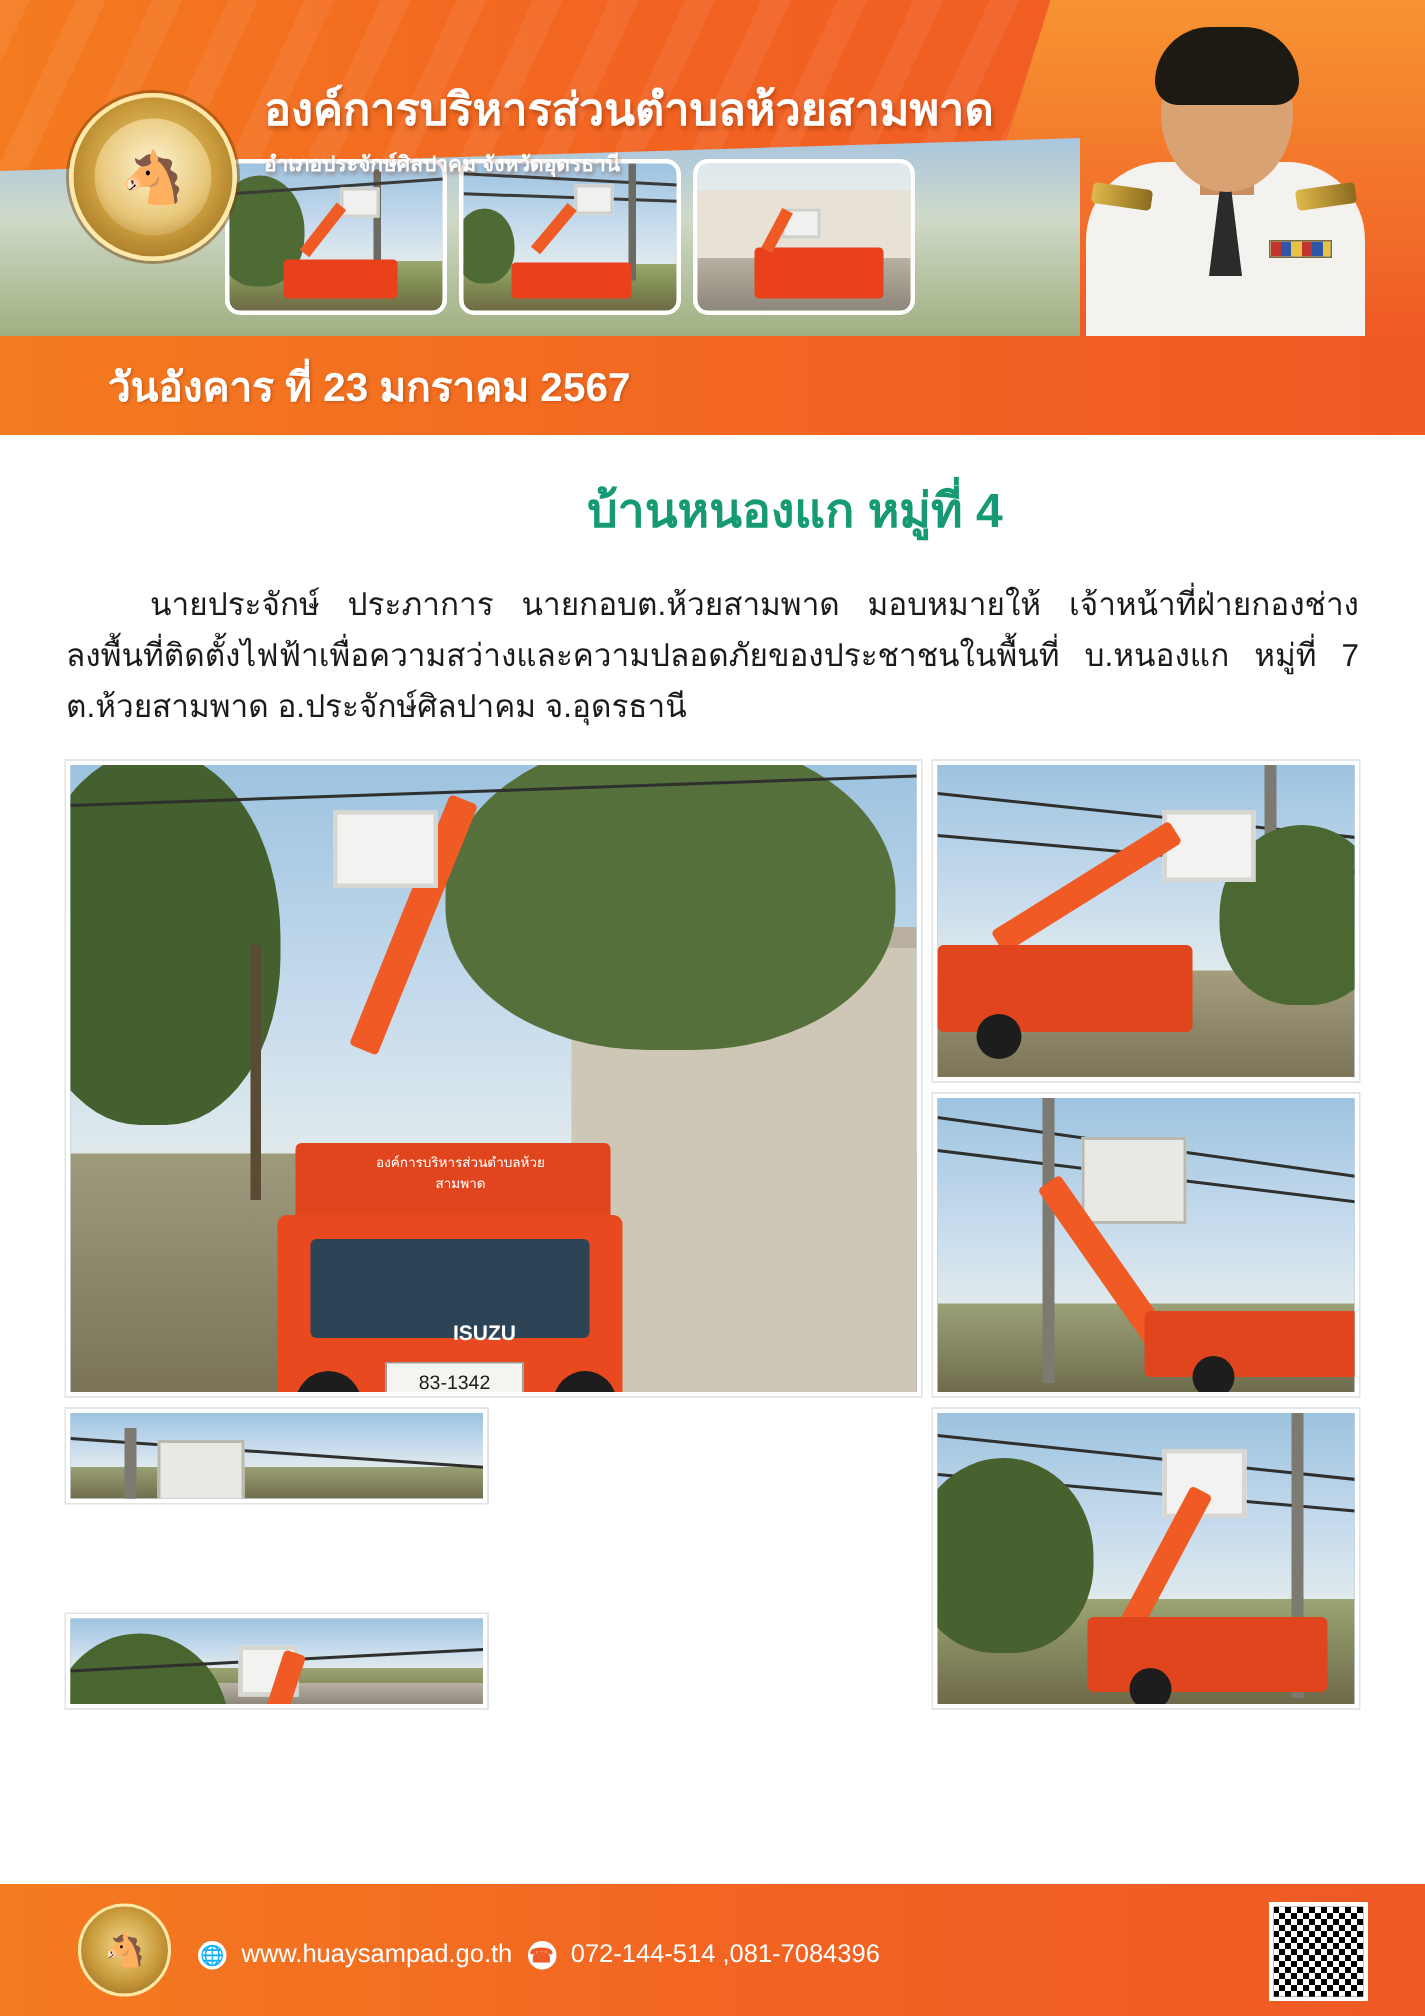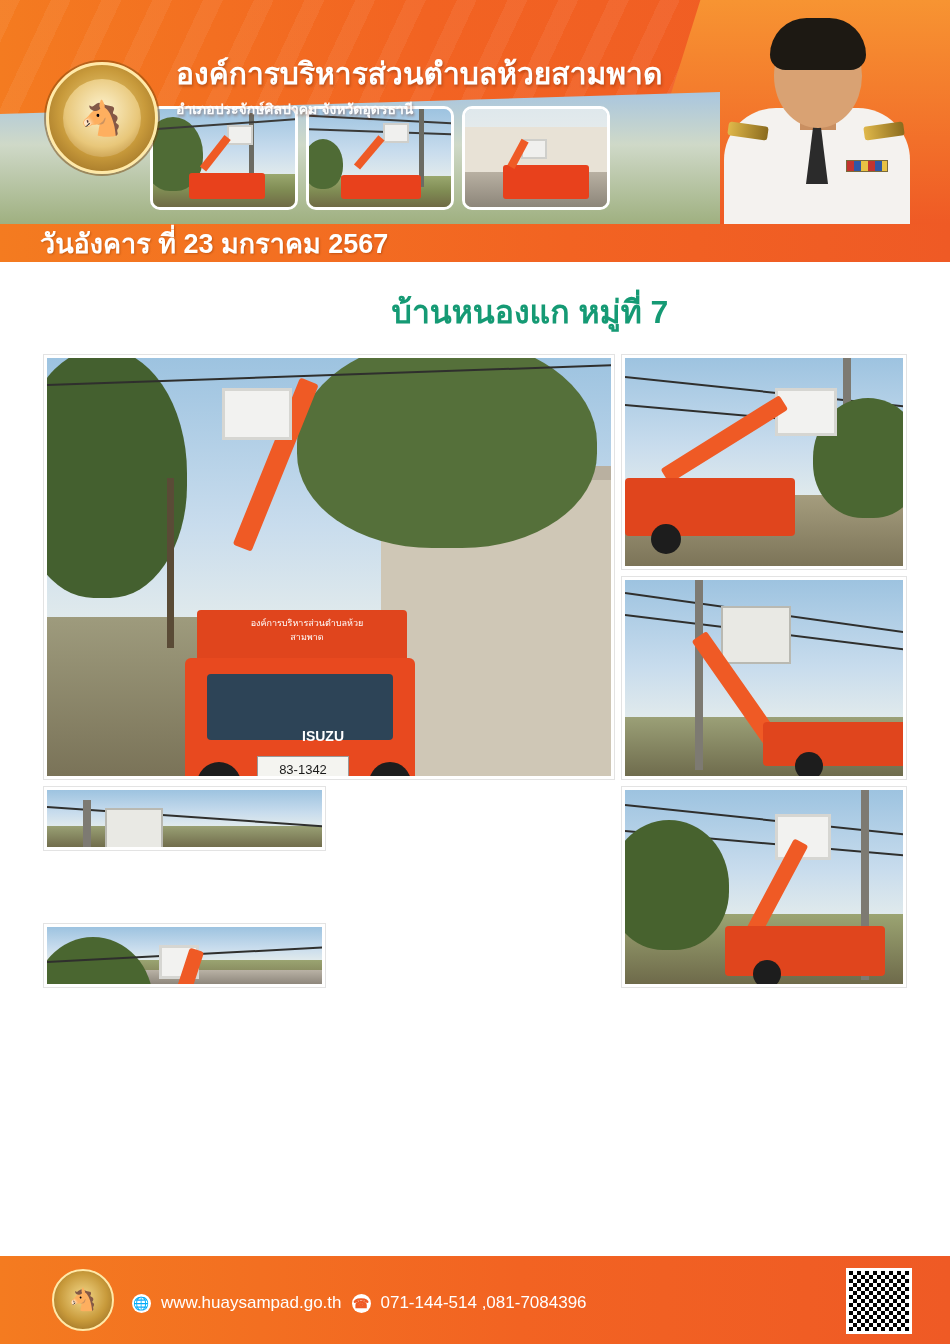--- a/index.html
+++ b/index.html
@@ -131,24 +131,24 @@
     background: linear-gradient(180deg,#bcd4e6 0%,#cfd6c2 55%,#8fa06a 100%);
   }
   .sp-pole { position:absolute; width:5px; background:#6b6b63; }
   .sp-bucket { position:absolute; width:26px; height:20px; background:#f0f0ee; border:2px solid #cfcfcb; }
   .sp-arm { position:absolute; height:8px; background:#ef5a25; transform-origin:left center; }
   .sp-truck { position:absolute; bottom:8px; background:#e8411c; border-radius:3px; }
   .sp-wire { position:absolute; height:2px; background:#3a3a38; }
 
   
   .datebar {
-    height: 38px;
+    height: 66px;
     background: linear-gradient(90deg,#f47b20 0%, #f26322 60%, #ef5a25 100%);
     display: flex; align-items: center;
-    padding-left: 40px;
+    padding-left: 72px;
     color: #fff;
     font-size: 27px; font-weight: 700;
     text-shadow: 1px 1px 2px rgba(130,50,0,.4);
     position: relative;
   }
   .datebar::after{
     content:""; position:absolute; left:0; bottom:-6px; width:100%; height:6px;
     background:#ffffff;
   }
 
@@ -329,21 +329,22 @@
     <div class="face"></div>
     <div class="hair"></div>
   </div>
 </div>
 
 <div class="datebar">
   <span>วันอังคาร ที่ 23 มกราคม 2567</span>
 </div>
 
 <div class="content">
-  <div class="title2">บ้านหนองแก หมู่ที่ 7</div>
+  <div class="title2">บ้านหนองแก หมู่ที่ 4</div>
+  <div class="para">นายประจักษ์ ประภาการ นายกอบต.ห้วยสามพาด มอบหมายให้ เจ้าหน้าที่ฝ่ายกองช่าง ลงพื้นที่ติดตั้งไฟฟ้าเพื่อความสว่างและความปลอดภัยของประชาชนในพื้นที่ บ.หนองแก หมู่ที่ 7 ต.ห้วยสามพาด อ.ประจักษ์ศิลปาคม จ.อุดรธานี</div>
 </div>
 
 <div class="grid">
 
   <div class="cell big">
     <div class="sky" style="height:66%"></div>
     <div class="ground" style="height:38%;background:linear-gradient(180deg,#9e9b7d,#7a7358)"></div>
     <div class="wall" style="right:0;top:120px;width:230px;height:300px;background:#cfc7b6;"></div>
     <div class="wall" style="right:0;top:108px;width:230px;height:14px;background:#b9b0a0;"></div>
     <div class="tree" style="left:-30px;top:-10px;width:170px;height:250px;background:#44602f;"></div>
@@ -425,19 +426,19 @@
 
 </div>
 
 <div class="footer">
   <div class="footer-logo">🐴</div>
   <div class="footer-text">
     <div class="f-line2">
       <span class="f-ico">🌐</span>
       <span>www.huaysampad.go.th</span>
       <span class="f-ico">☎</span>
-      <span>071-144-514 ,081-7084396</span>
+      <span>072-144-514 ,081-7084396</span>
     </div>
   </div>
   <div class="qr">
     <div class="qr-inner"></div>
   </div>
 </div>
 
 </body></html>

